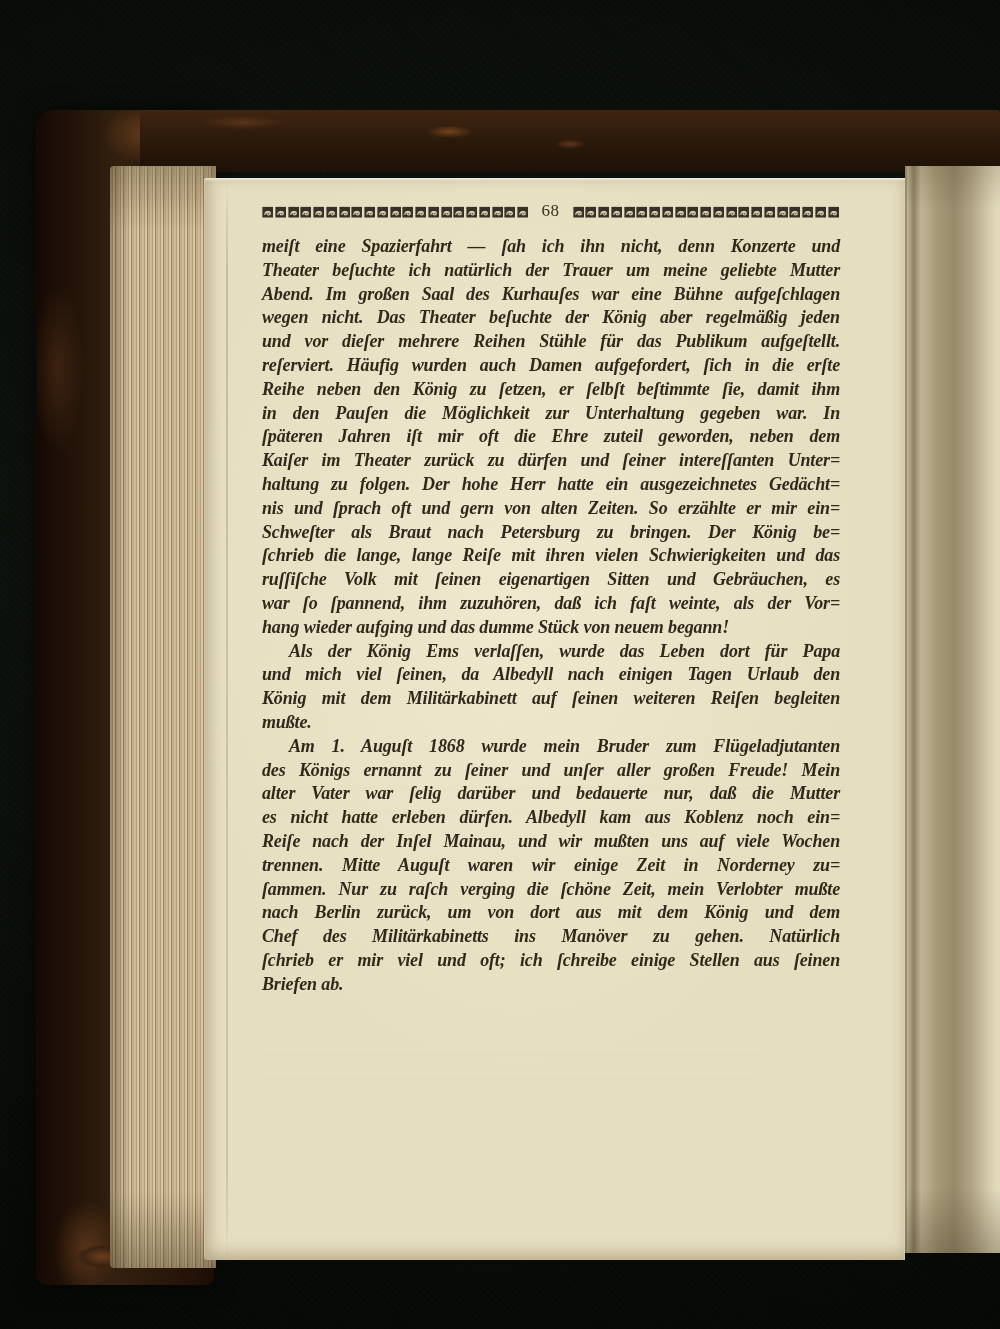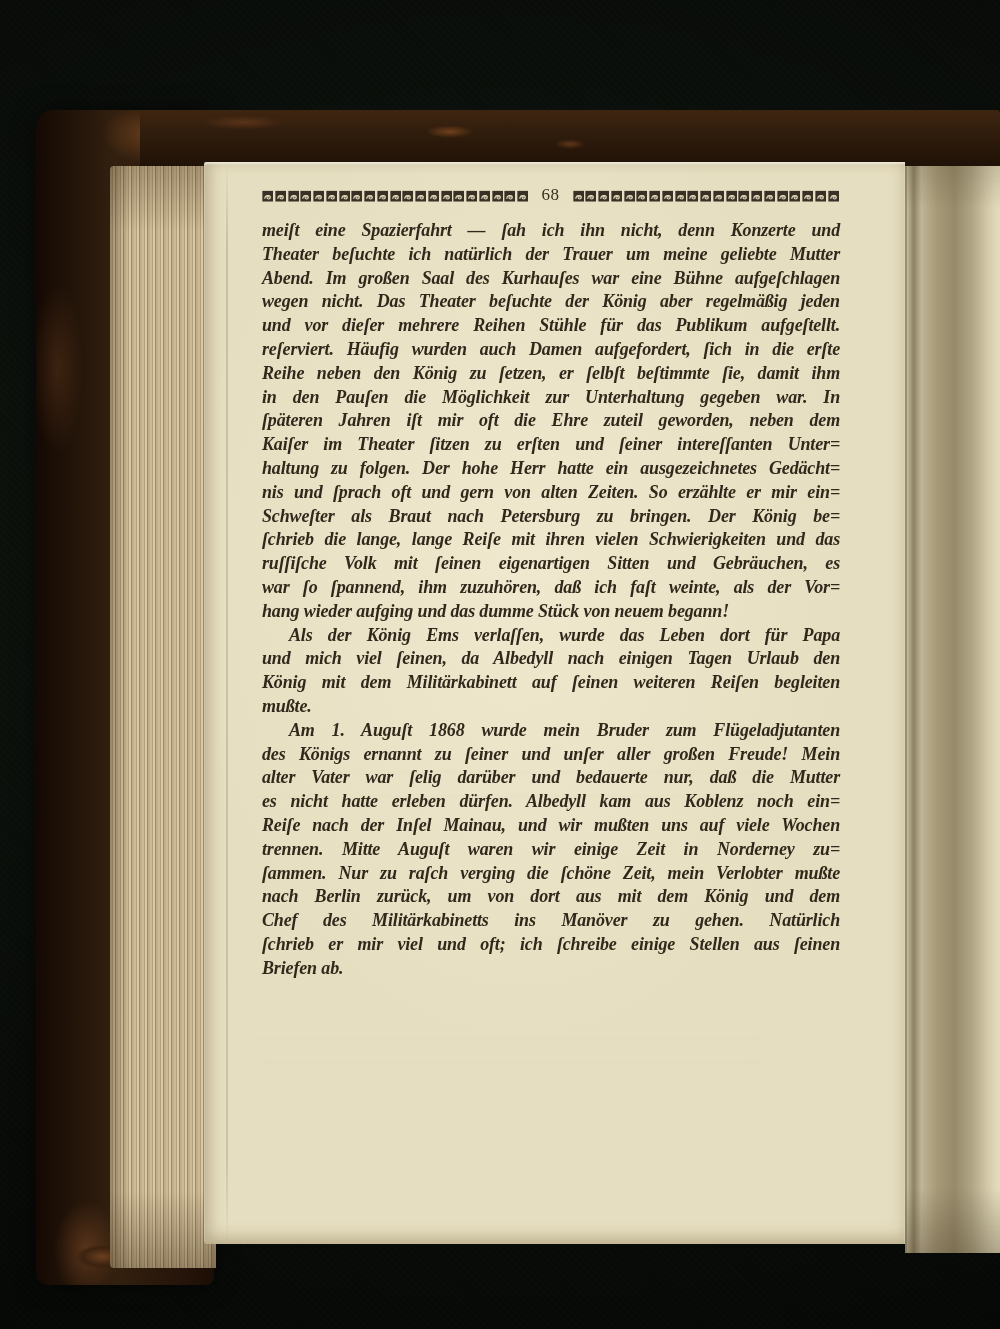--- a/index.html
+++ b/index.html
@@ -47,21 +47,21 @@
       linear-gradient(180deg, rgba(70,50,25,.30), rgba(0,0,0,0) 6%, rgba(0,0,0,0) 93%, rgba(60,40,20,.38)),
       linear-gradient(90deg, rgba(60,40,20,.35), rgba(0,0,0,0) 18%, rgba(0,0,0,0) 88%, rgba(90,70,40,.25)),
       repeating-linear-gradient(90deg,
         #cdbb97 0px, #cdbb97 2px, #b3a07a 2px, #b3a07a 3px,
         #d9c9a7 3px, #d9c9a7 5px, #9d8860 5px, #9d8860 6px,
         #c2b08b 6px, #c2b08b 8px);
   }
 
   
   #main-page {
-    left:204px; top:162px; width:701px; height:1082px;
+    left:204px; top:178px; width:701px; height:1082px;
     border-radius:2px 0 0 4px;
     background:
       radial-gradient(430px 620px at 45% 38%, rgba(244,238,214,.65), transparent 78%),
       #e6dec0;
     box-shadow:
       inset 0 2px 2px rgba(255,255,255,.55),
       inset 0 -7px 16px rgba(115,95,55,.28),
       inset 7px 0 14px rgba(115,95,55,.20);
   }
   #page-crease {
@@ -300,21 +300,21 @@
     <div class="abs" id="text-block">
         <div class="text-line">meiſt eine Spazierfahrt — ſah ich ihn nicht, denn Konzerte und</div>
         <div class="text-line">Theater beſuchte ich natürlich der Trauer um meine geliebte Mutter</div>
         <div class="text-line">Abend. Im großen Saal des Kurhauſes war eine Bühne aufgeſchlagen</div>
         <div class="text-line">wegen nicht. Das Theater beſuchte der König aber regelmäßig jeden</div>
         <div class="text-line">und vor dieſer mehrere Reihen Stühle für das Publikum aufgeſtellt.</div>
         <div class="text-line">reſerviert. Häufig wurden auch Damen aufgefordert, ſich in die erſte</div>
         <div class="text-line">Reihe neben den König zu ſetzen, er ſelbſt beſtimmte ſie, damit ihm</div>
         <div class="text-line">in den Pauſen die Möglichkeit zur Unterhaltung gegeben war. In</div>
         <div class="text-line">ſpäteren Jahren iſt mir oft die Ehre zuteil geworden, neben dem</div>
-        <div class="text-line">Kaiſer im Theater ſitzen zu erſten und ſeiner intereſſanten Unter=</div>
+        <div class="text-line">Kaiſer im Theater zurück zu dürfen und ſeiner intereſſanten Unter=</div>
         <div class="text-line">haltung zu folgen. Der hohe Herr hatte ein ausgezeichnetes Gedächt=</div>
         <div class="text-line">nis und ſprach oft und gern von alten Zeiten. So erzählte er mir ein=</div>
         <div class="text-line">Schweſter als Braut nach Petersburg zu bringen. Der König be=</div>
         <div class="text-line">ſchrieb die lange, lange Reiſe mit ihren vielen Schwierigkeiten und das</div>
         <div class="text-line">ruſſiſche Volk mit ſeinen eigenartigen Sitten und Gebräuchen, es</div>
         <div class="text-line">war ſo ſpannend, ihm zuzuhören, daß ich faſt weinte, als der Vor=</div>
         <div class="text-line line-last">hang wieder aufging und das dumme Stück von neuem begann!</div>
         <div class="text-line line-indent">Als der König Ems verlaſſen, wurde das Leben dort für Papa</div>
         <div class="text-line">und mich viel ſeinen, da Albedyll nach einigen Tagen Urlaub den</div>
         <div class="text-line">König mit dem Militärkabinett auf ſeinen weiteren Reiſen begleiten</div>

